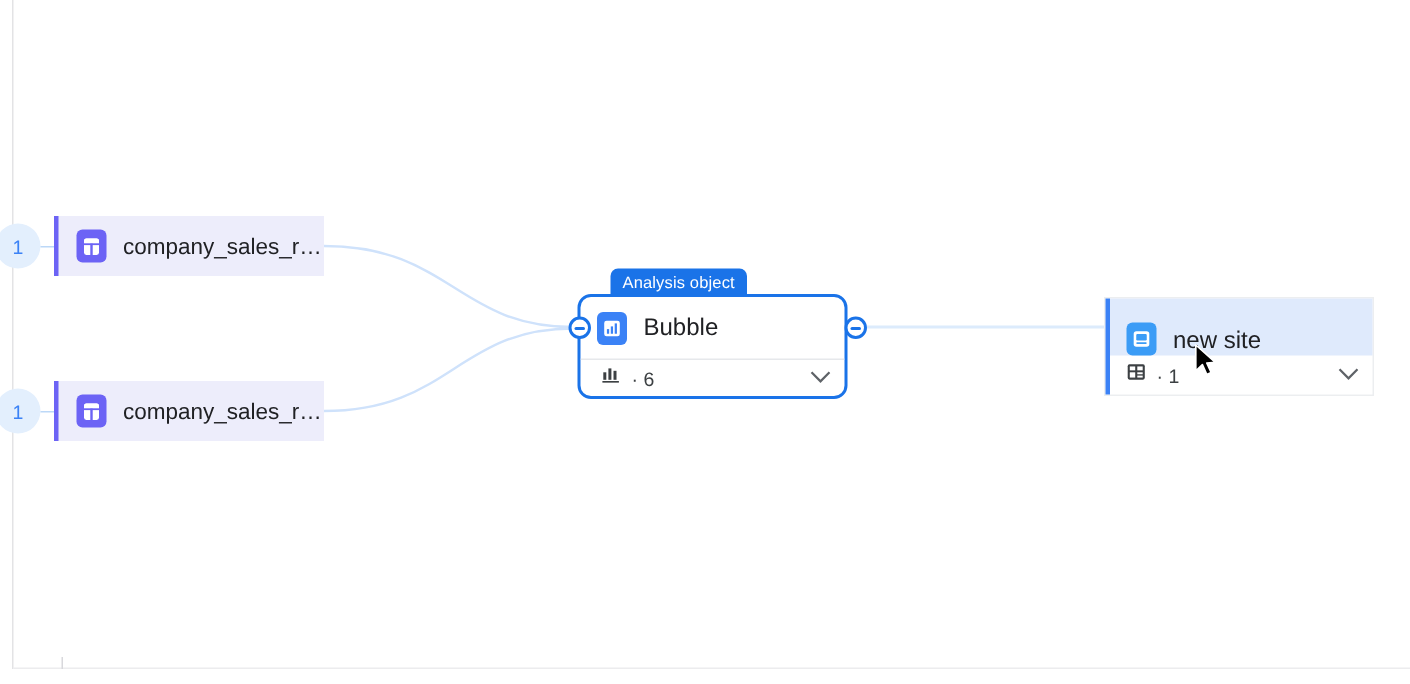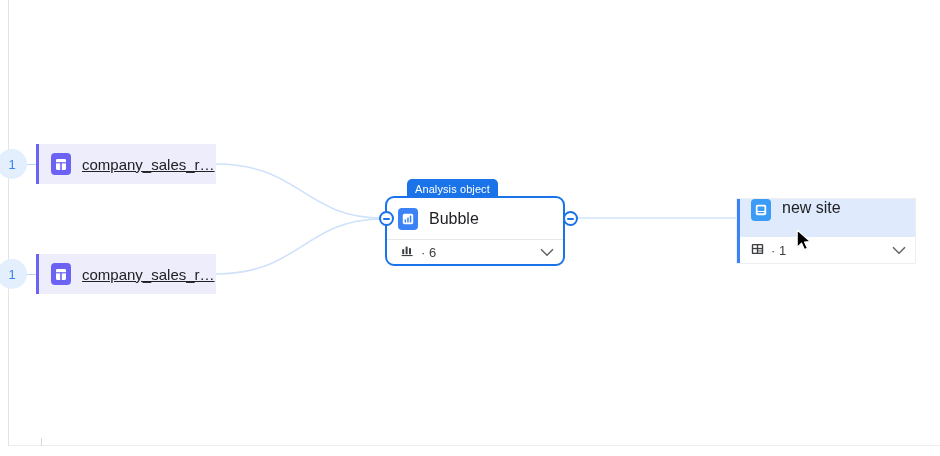--- a/index.html
+++ b/index.html
@@ -74,21 +74,20 @@
     align-items: center;
     justify-content: center;
     flex: 0 0 auto;
   }
   .src-node .label {
     margin-left: 11px;
     font-size: 15px;
     color: #202124;
     white-space: nowrap;
     overflow: hidden;
-    text-decoration: underline;
   }
 
   
   .badge {
     position: absolute;
     width: 30px;
     height: 30px;
     border-radius: 50%;
     background: #e3effd;
     color: #3b82f6;
@@ -197,21 +196,21 @@
     width: 178px;
     height: 64px;
     background: #ffffff;
     border-left: 3px solid #3b82f6;
     box-shadow: 0 0 0 1px #eceef0;
   }
   #dest-node .dest-head {
     height: 38px;
     background: #dfeafc;
     display: flex;
-    align-items: flex-start;
+    align-items: flex-end;
     padding-left: 11px;
   }
   #dest-node .dest-head .sq-icon {
     width: 20px;
     height: 22px;
     border-radius: 4px;
     background: #3b9cf6;
     display: flex;
     align-items: center;
     justify-content: center;

